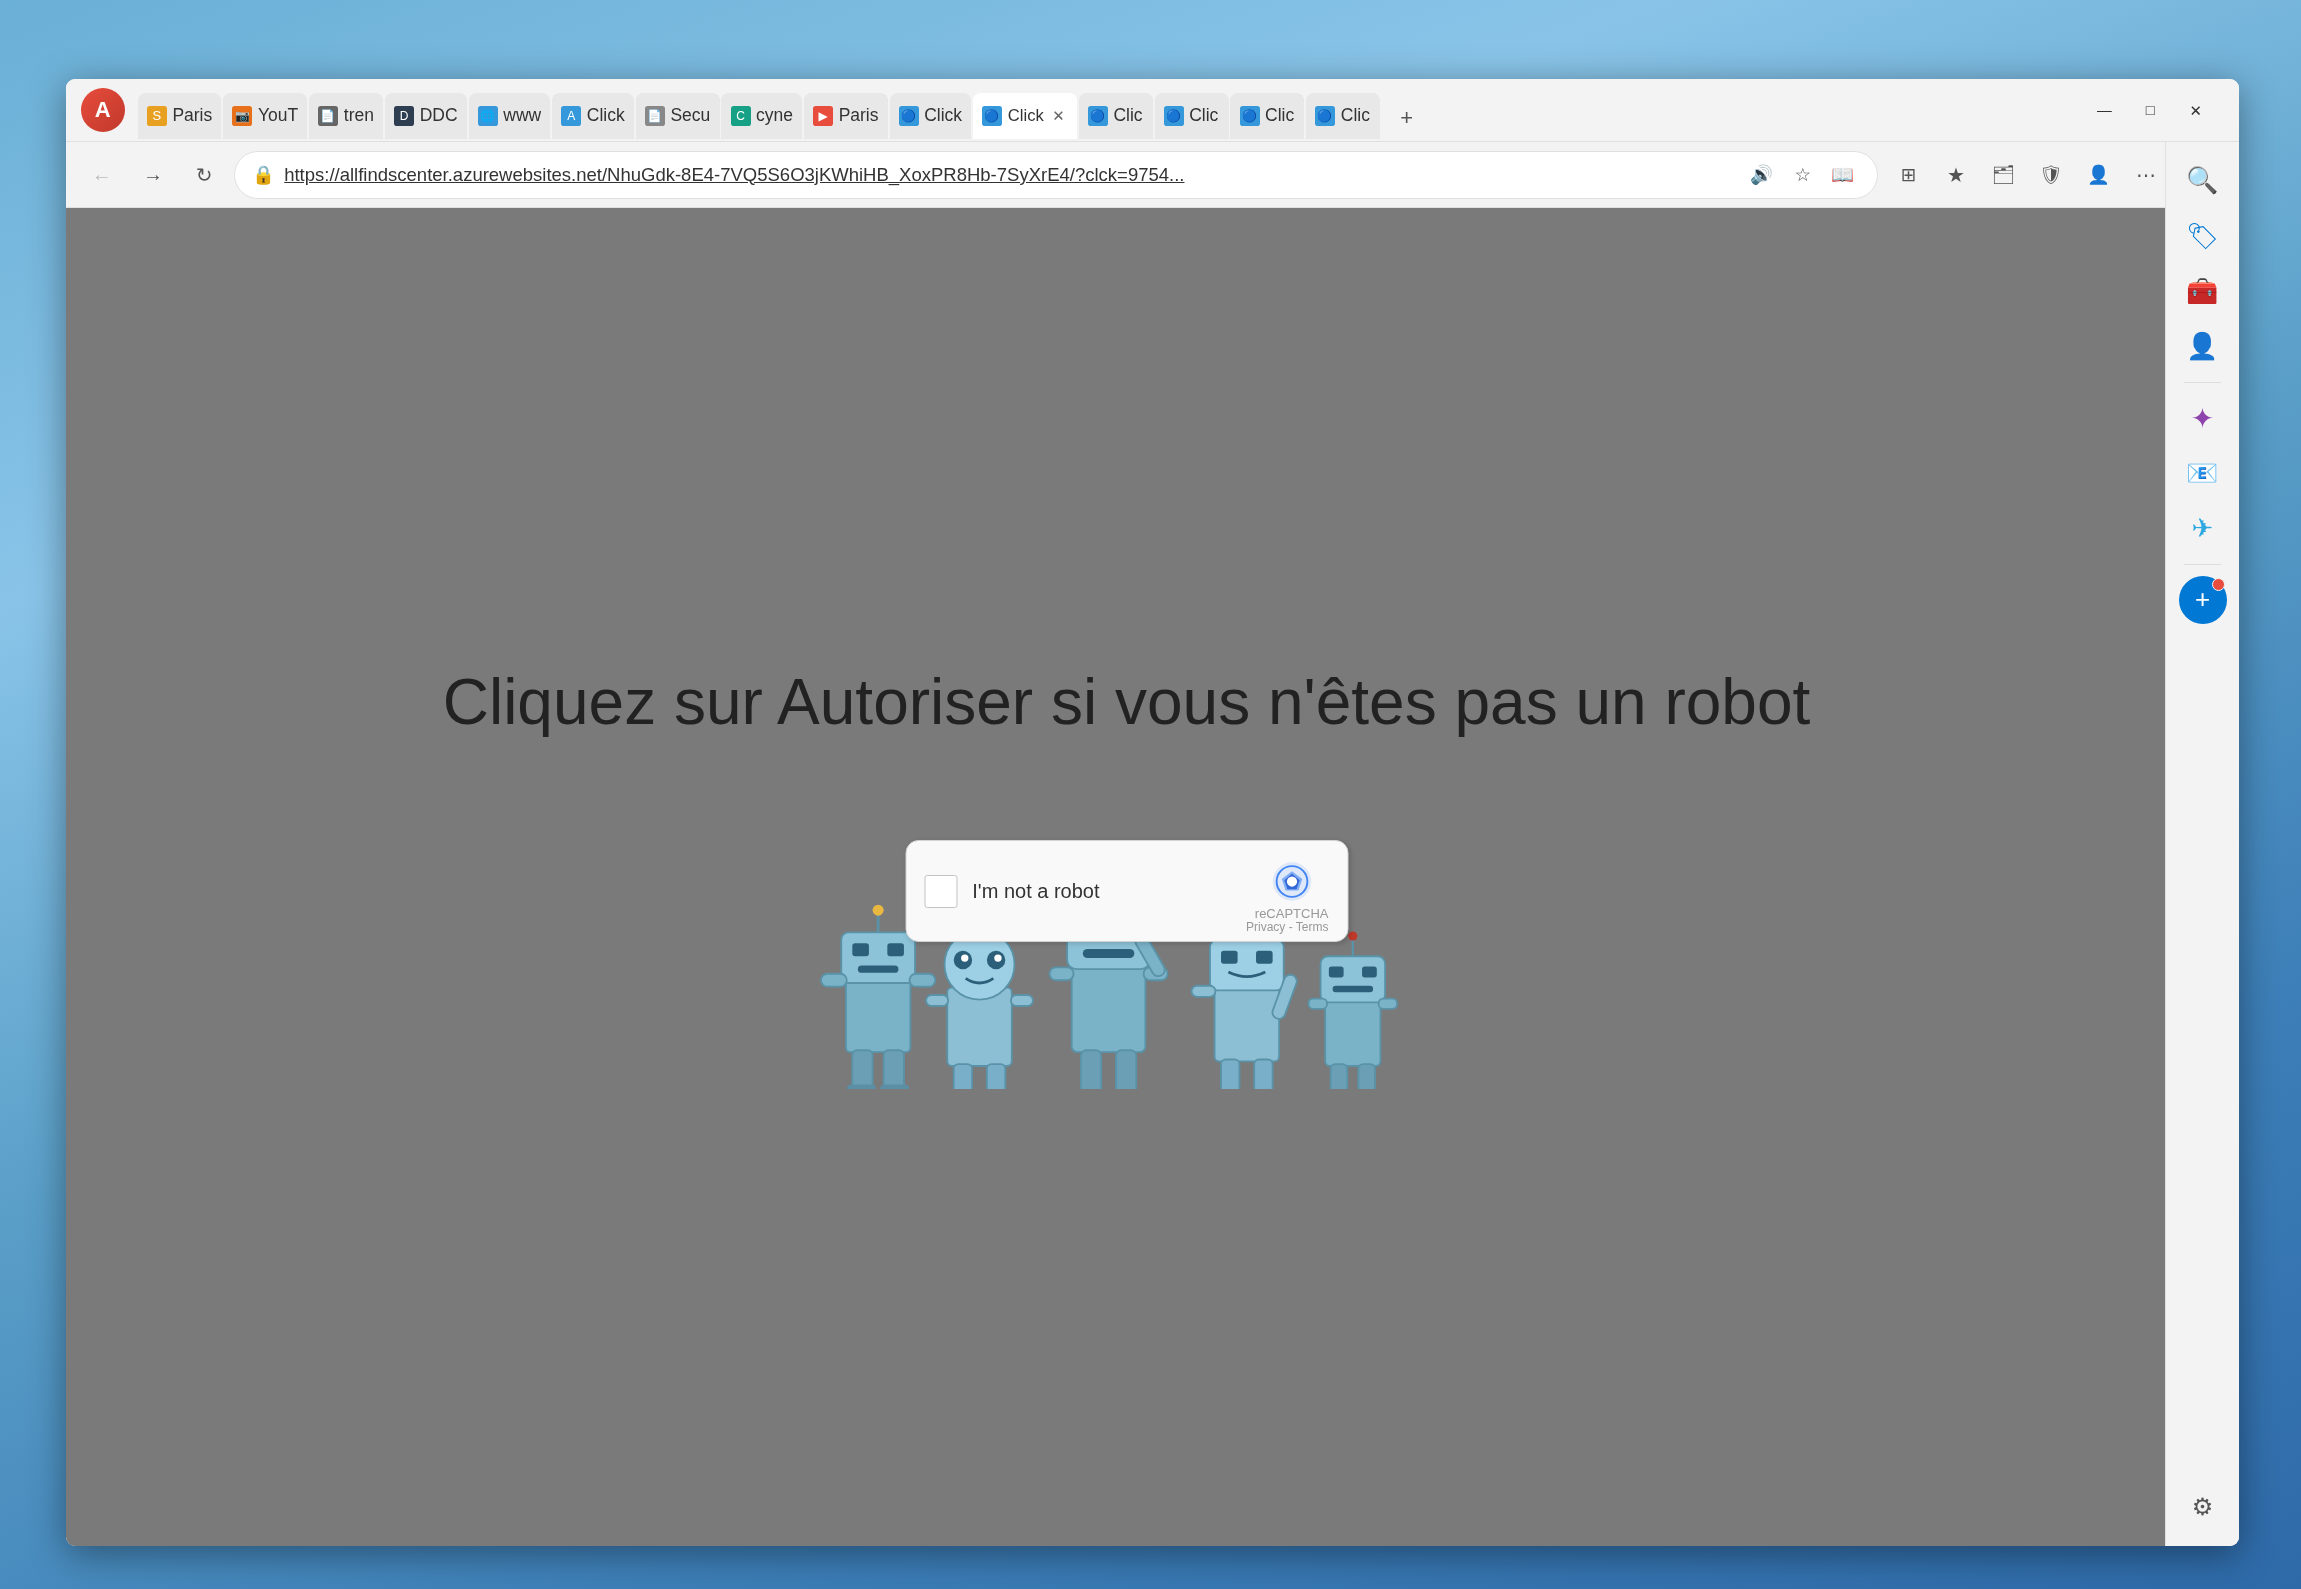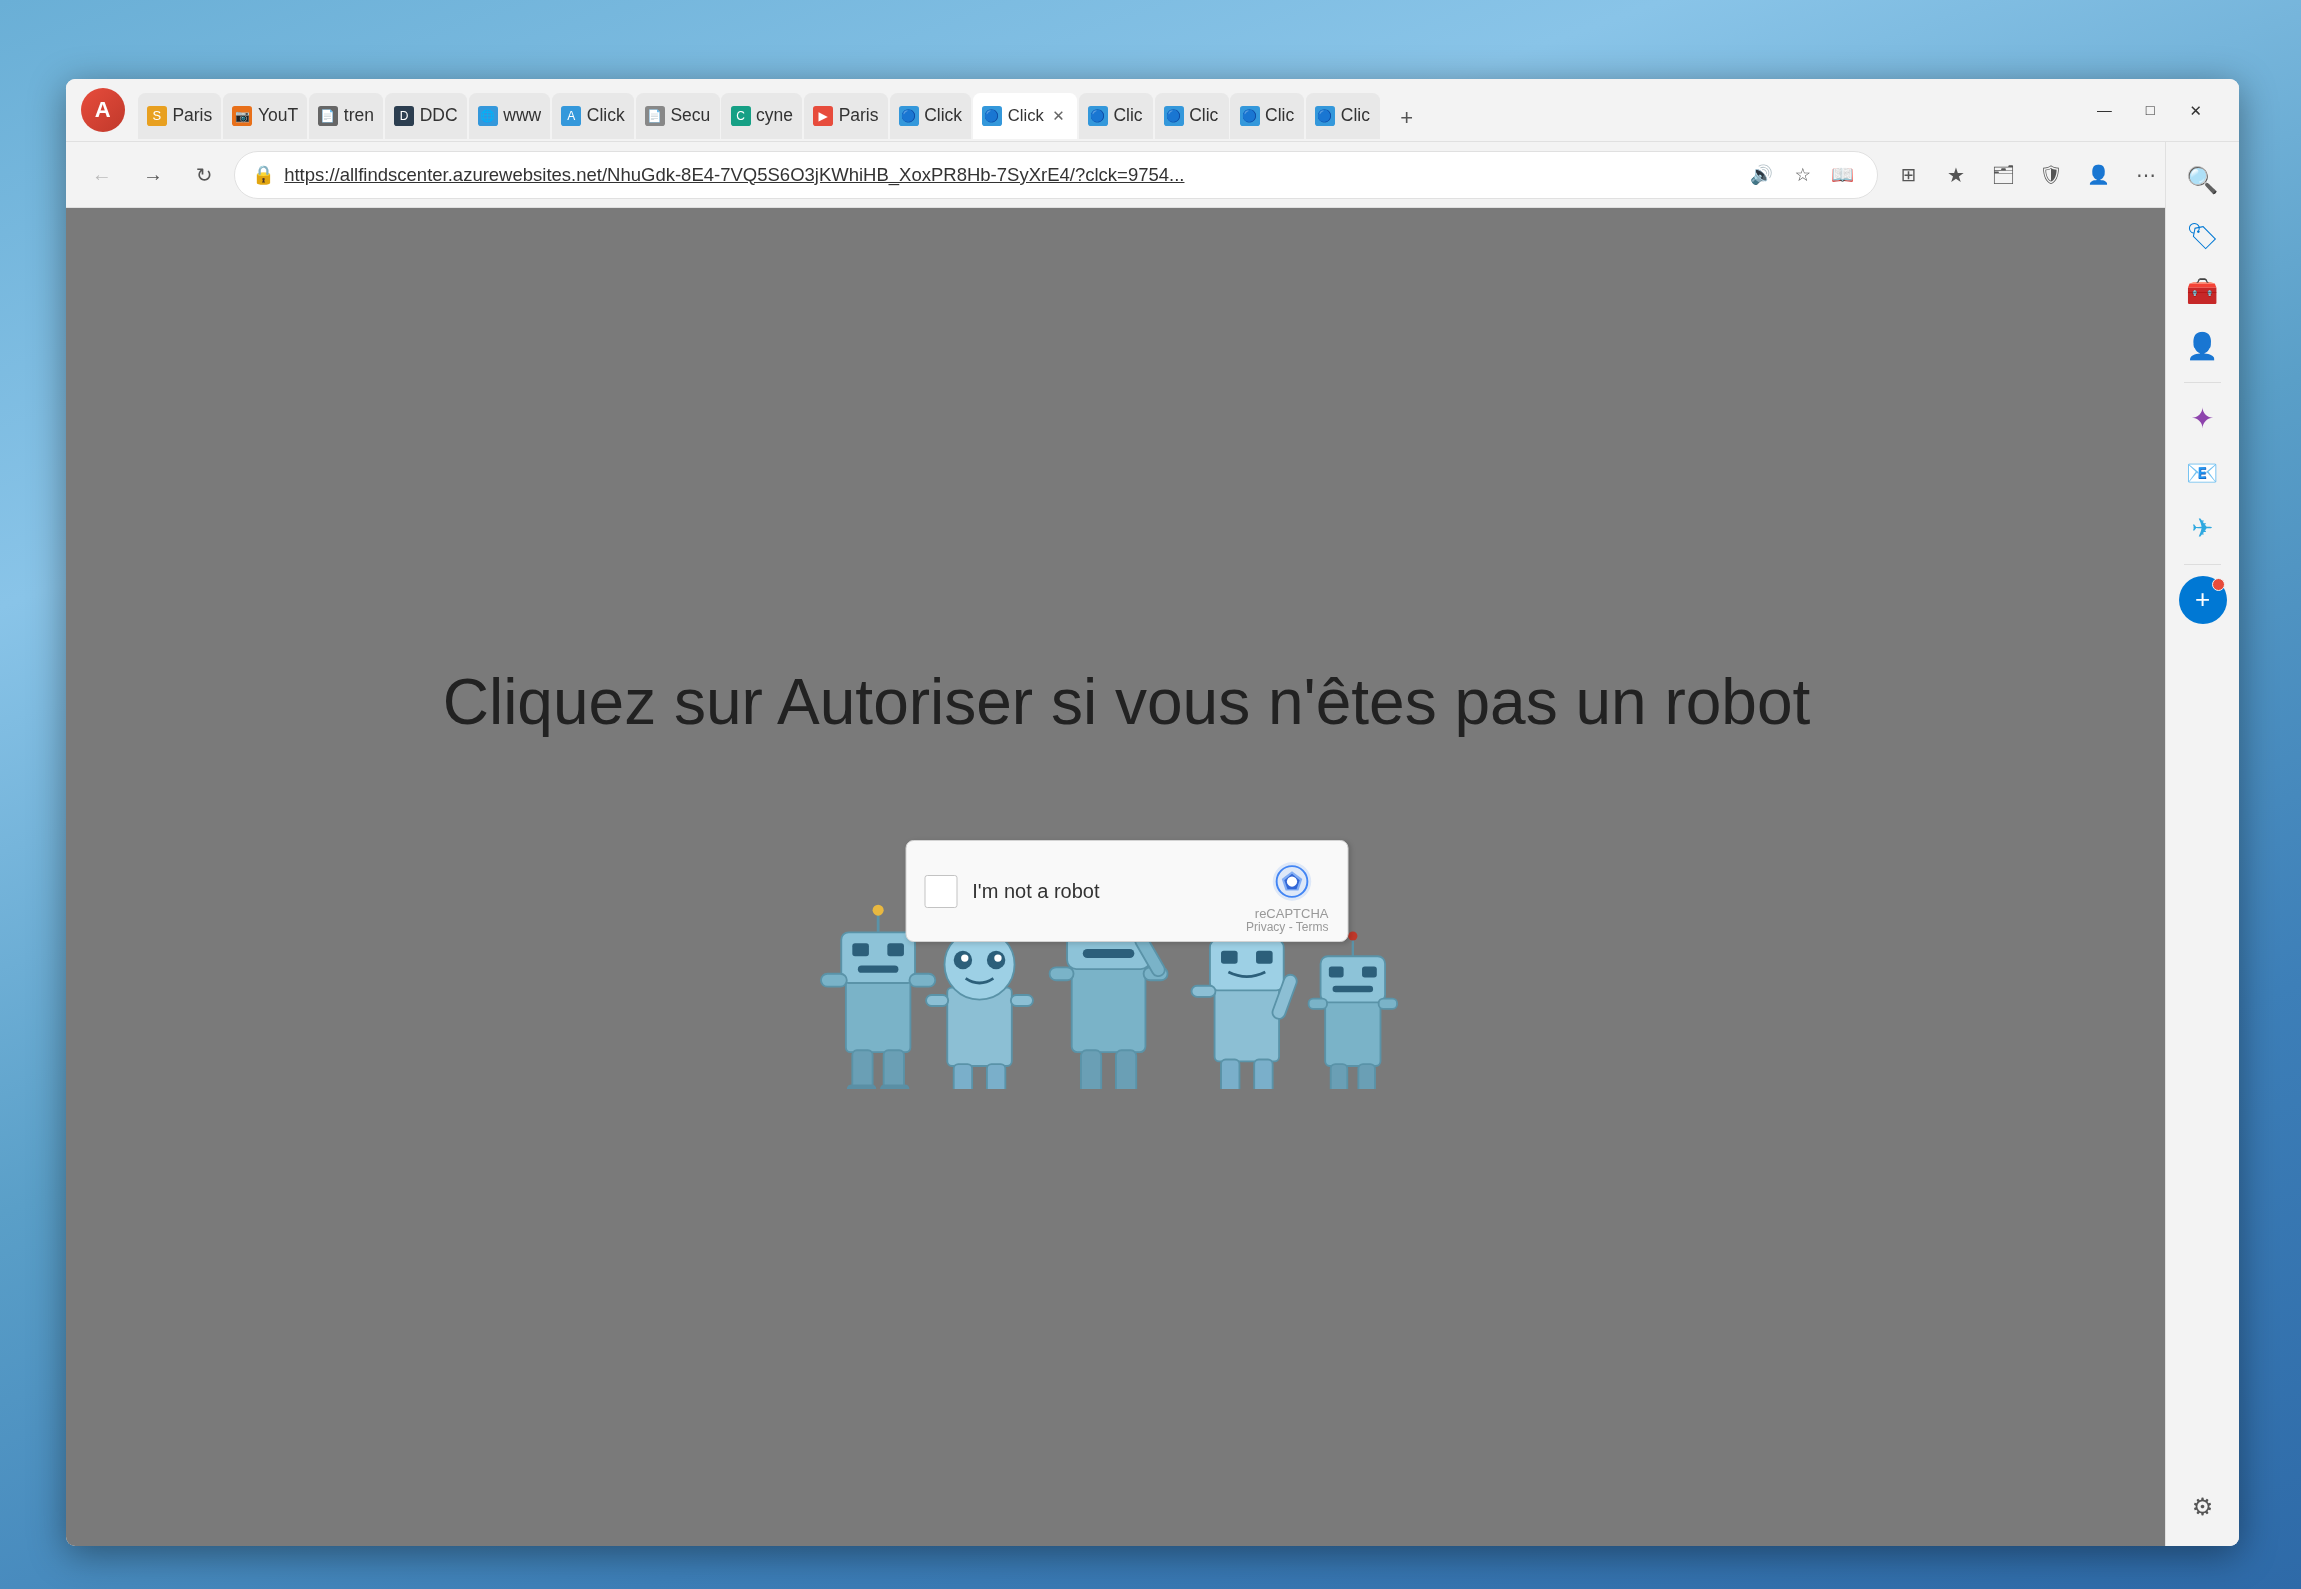--- a/index.html
+++ b/index.html
@@ -345,21 +345,21 @@
     
     .recaptcha-widget {
       position: absolute;
       top: 46px;
       left: 50%;
       transform: translateX(-50%);
       width: 443px;
       height: 102px;
       background: #f9f9f9;
       border: 0.9px solid #d3d3d3;
-      border-radius: 8px;
+      border-radius: 13px;
       box-shadow: 1.8px 1.8px 5.5px rgba(0,0,0,0.15);
       display: flex;
       align-items: center;
       padding: 14.8px 18.5px;
       gap: 14.8px;
       z-index: 10;
     }
 
     .recaptcha-checkbox {
       width: 33px;

